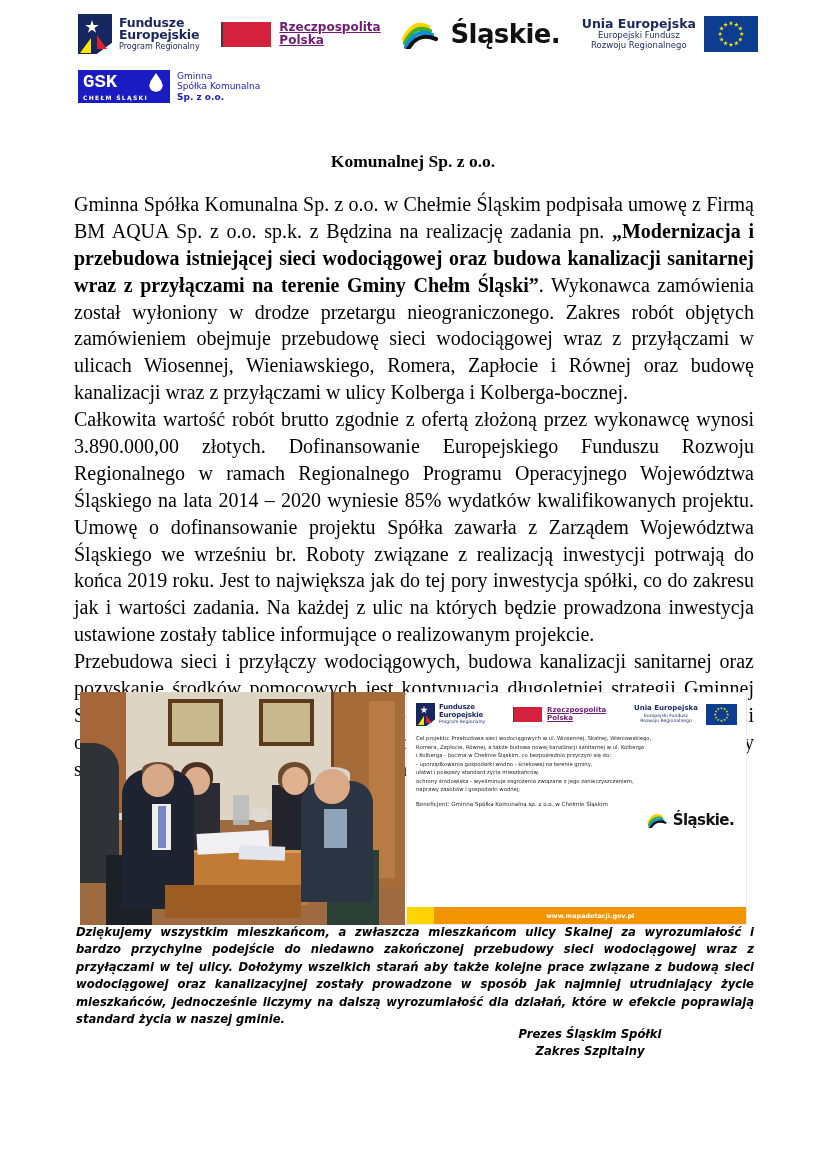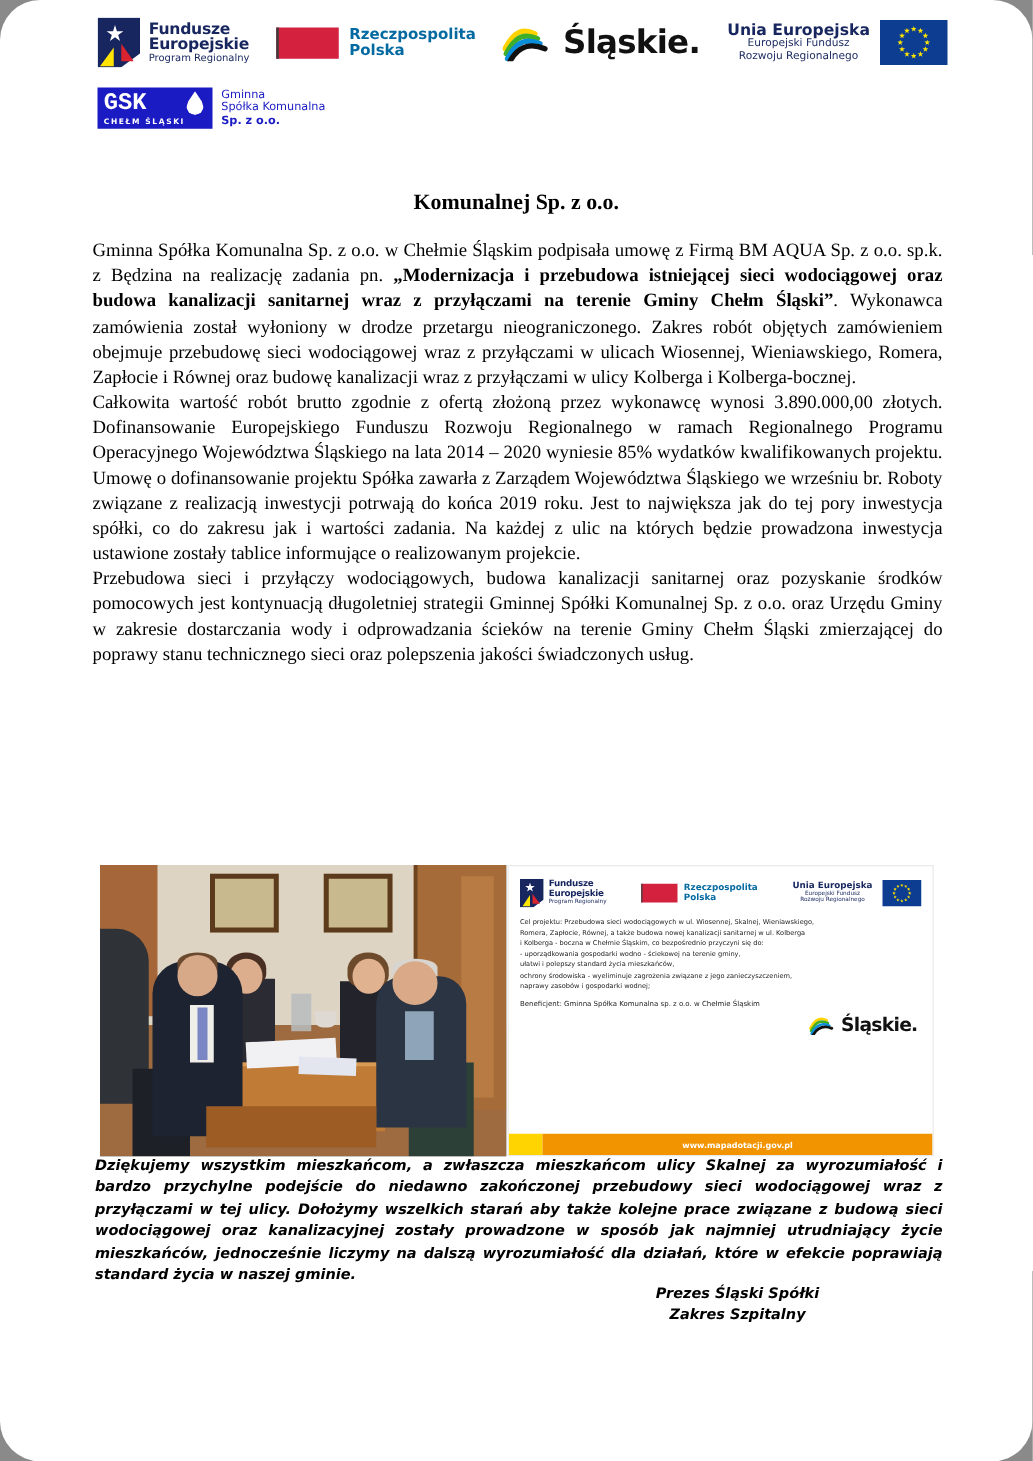--- a/index.html
+++ b/index.html
@@ -10,21 +10,20 @@
   .page {
     position: relative;
     width: 826px;
     height: 1169px;
     background: #ffffff;
     margin: 0 auto;
     overflow: hidden;
     font-family: "Liberation Serif", serif;
     color: #000;
     box-sizing: border-box;
-    border-radius: 32px;
   }
 
   
   .logo-strip {
     position: absolute;
     left: 78px;
     top: 8px;
     width: 680px;
     height: 52px;
     display: flex;
@@ -74,21 +73,21 @@
 
   
   .rp-flag {
     width: 50px; height: 25px; background: #d4213d;
     border-left: 2px solid #3c3c3c;
     margin-right: 8px;
     box-sizing: border-box;
   }
   .rp-text {
     font-family: "DejaVu Sans", sans-serif;
-    font-weight: bold; font-size: 12px; color: #0369a1; line-height: 1.12;
+    font-weight: bold; font-size: 12px; color: #701a75; line-height: 1.12; text-decoration: underline;
   }
 
   
   .sl-mark { width: 40px; height: 30px; margin-right: 8px; }
   .sl-text {
     font-family: "DejaVu Sans", sans-serif;
     font-weight: bold; font-size: 26px; color: #111; letter-spacing: -0.6px;
   }
 
   
@@ -140,21 +139,21 @@
   
   .doc-title {
     position: absolute; left: 110px; top: 126px; width: 606px;
     text-align: center; font-weight: bold; font-size: 17.5px;
     line-height: 1.36; font-family: "Liberation Serif", serif;
   }
 
   
   .body-text {
     position: absolute; left: 74px; top: 191px; width: 680px;
-    font-size: 15px; line-height: 1.345; text-align: justify;
+    font-size: 20px; line-height: 1.345; text-align: justify;
     text-justify: inter-word; font-family: "Liberation Serif", serif;
   }
   .body-text p { margin: 0; }
   .body-text b { font-weight: bold; }
 
   
   .media-row { position: absolute; left: 80px; top: 692px; }
 
   
   .photo {
@@ -467,17 +466,17 @@
         <div class="seg-o">
           <span class="url">www.mapadotacji.gov.pl</span>
         </div>
       </div>
     </div>
   </div>
 
   <div class="caption">Dziękujemy wszystkim mieszkańcom, a zwłaszcza mieszkańcom ulicy Skalnej za wyrozumiałość i bardzo przychylne podejście do niedawno zakończonej  przebudowy sieci wodociągowej wraz z przyłączami w tej ulicy. Dołożymy wszelkich starań aby także kolejne prace związane z budową sieci wodociągowej oraz kanalizacyjnej zostały prowadzone w sposób jak najmniej utrudniający życie mieszkańców, jednocześnie liczymy na dalszą wyrozumiałość dla działań, które w efekcie poprawiają standard życia w naszej gminie.</div>
 
   <div class="signature">
-    <div class="role">Prezes Śląski Spółki</div>
+    <div class="role">Prezes Śląskim Spółki</div>
     <div class="name">Zakres  Szpitalny</div>
   </div>
 
 </div>
 
 </body></html>

